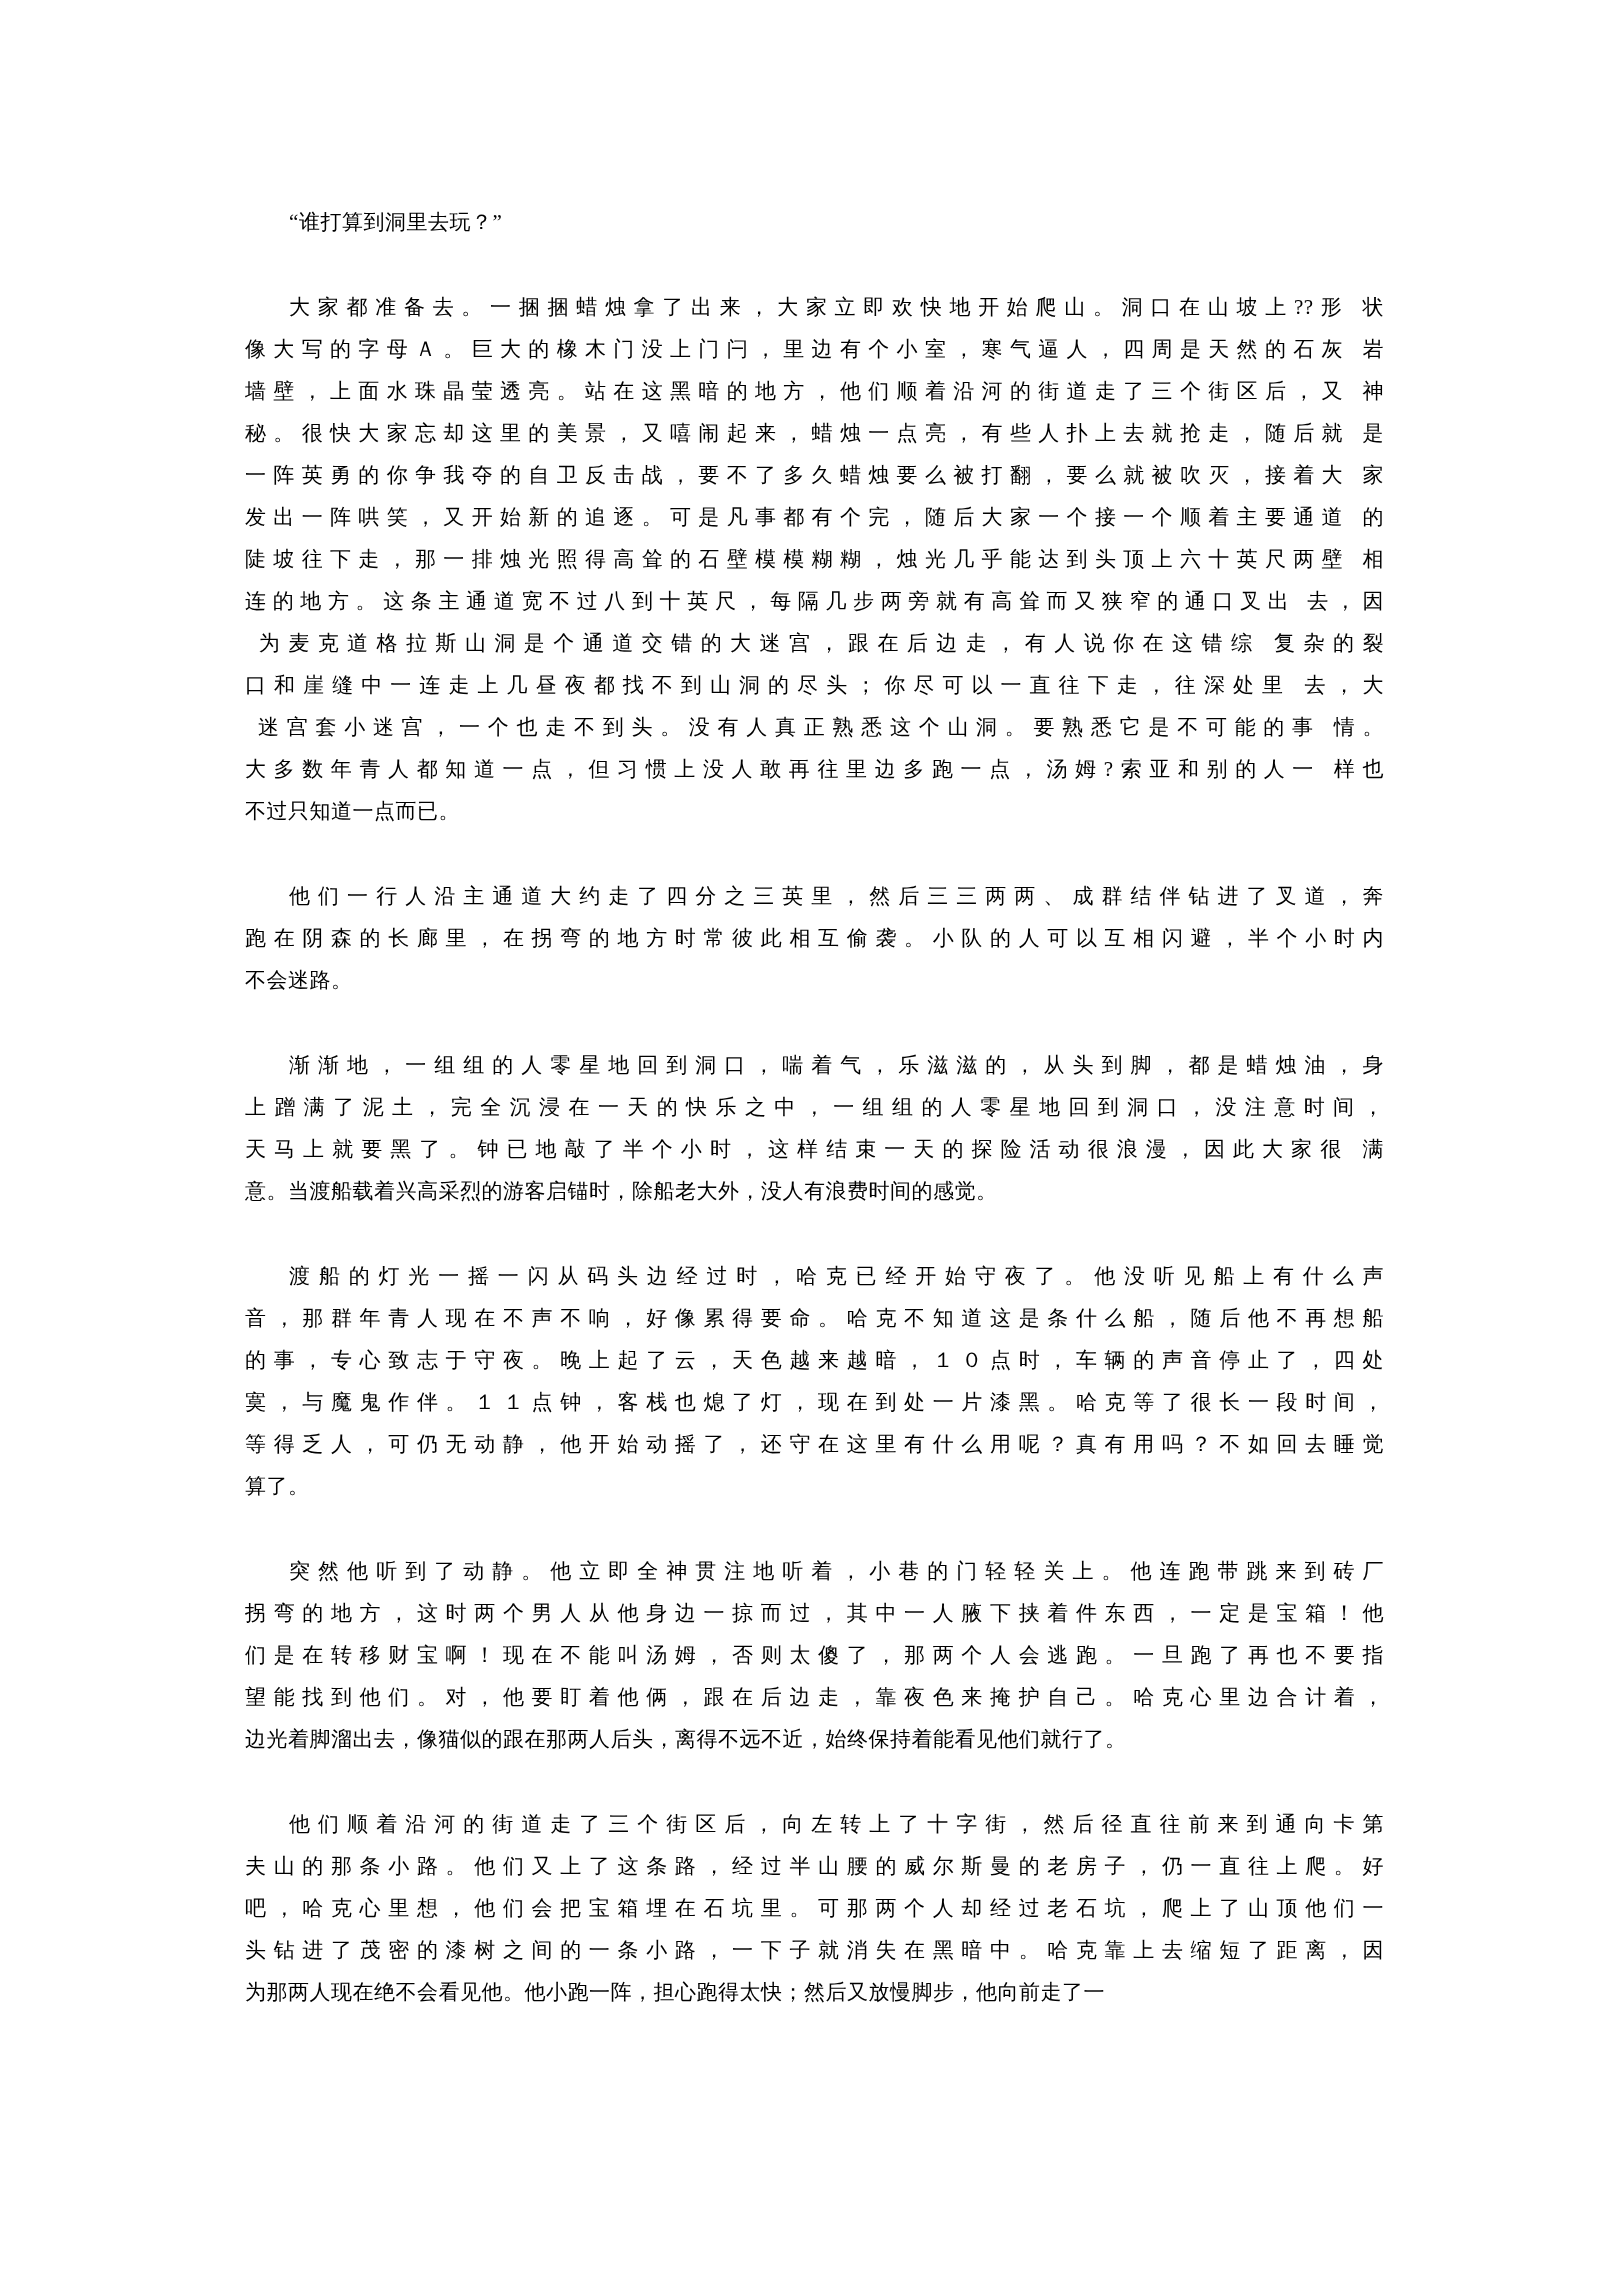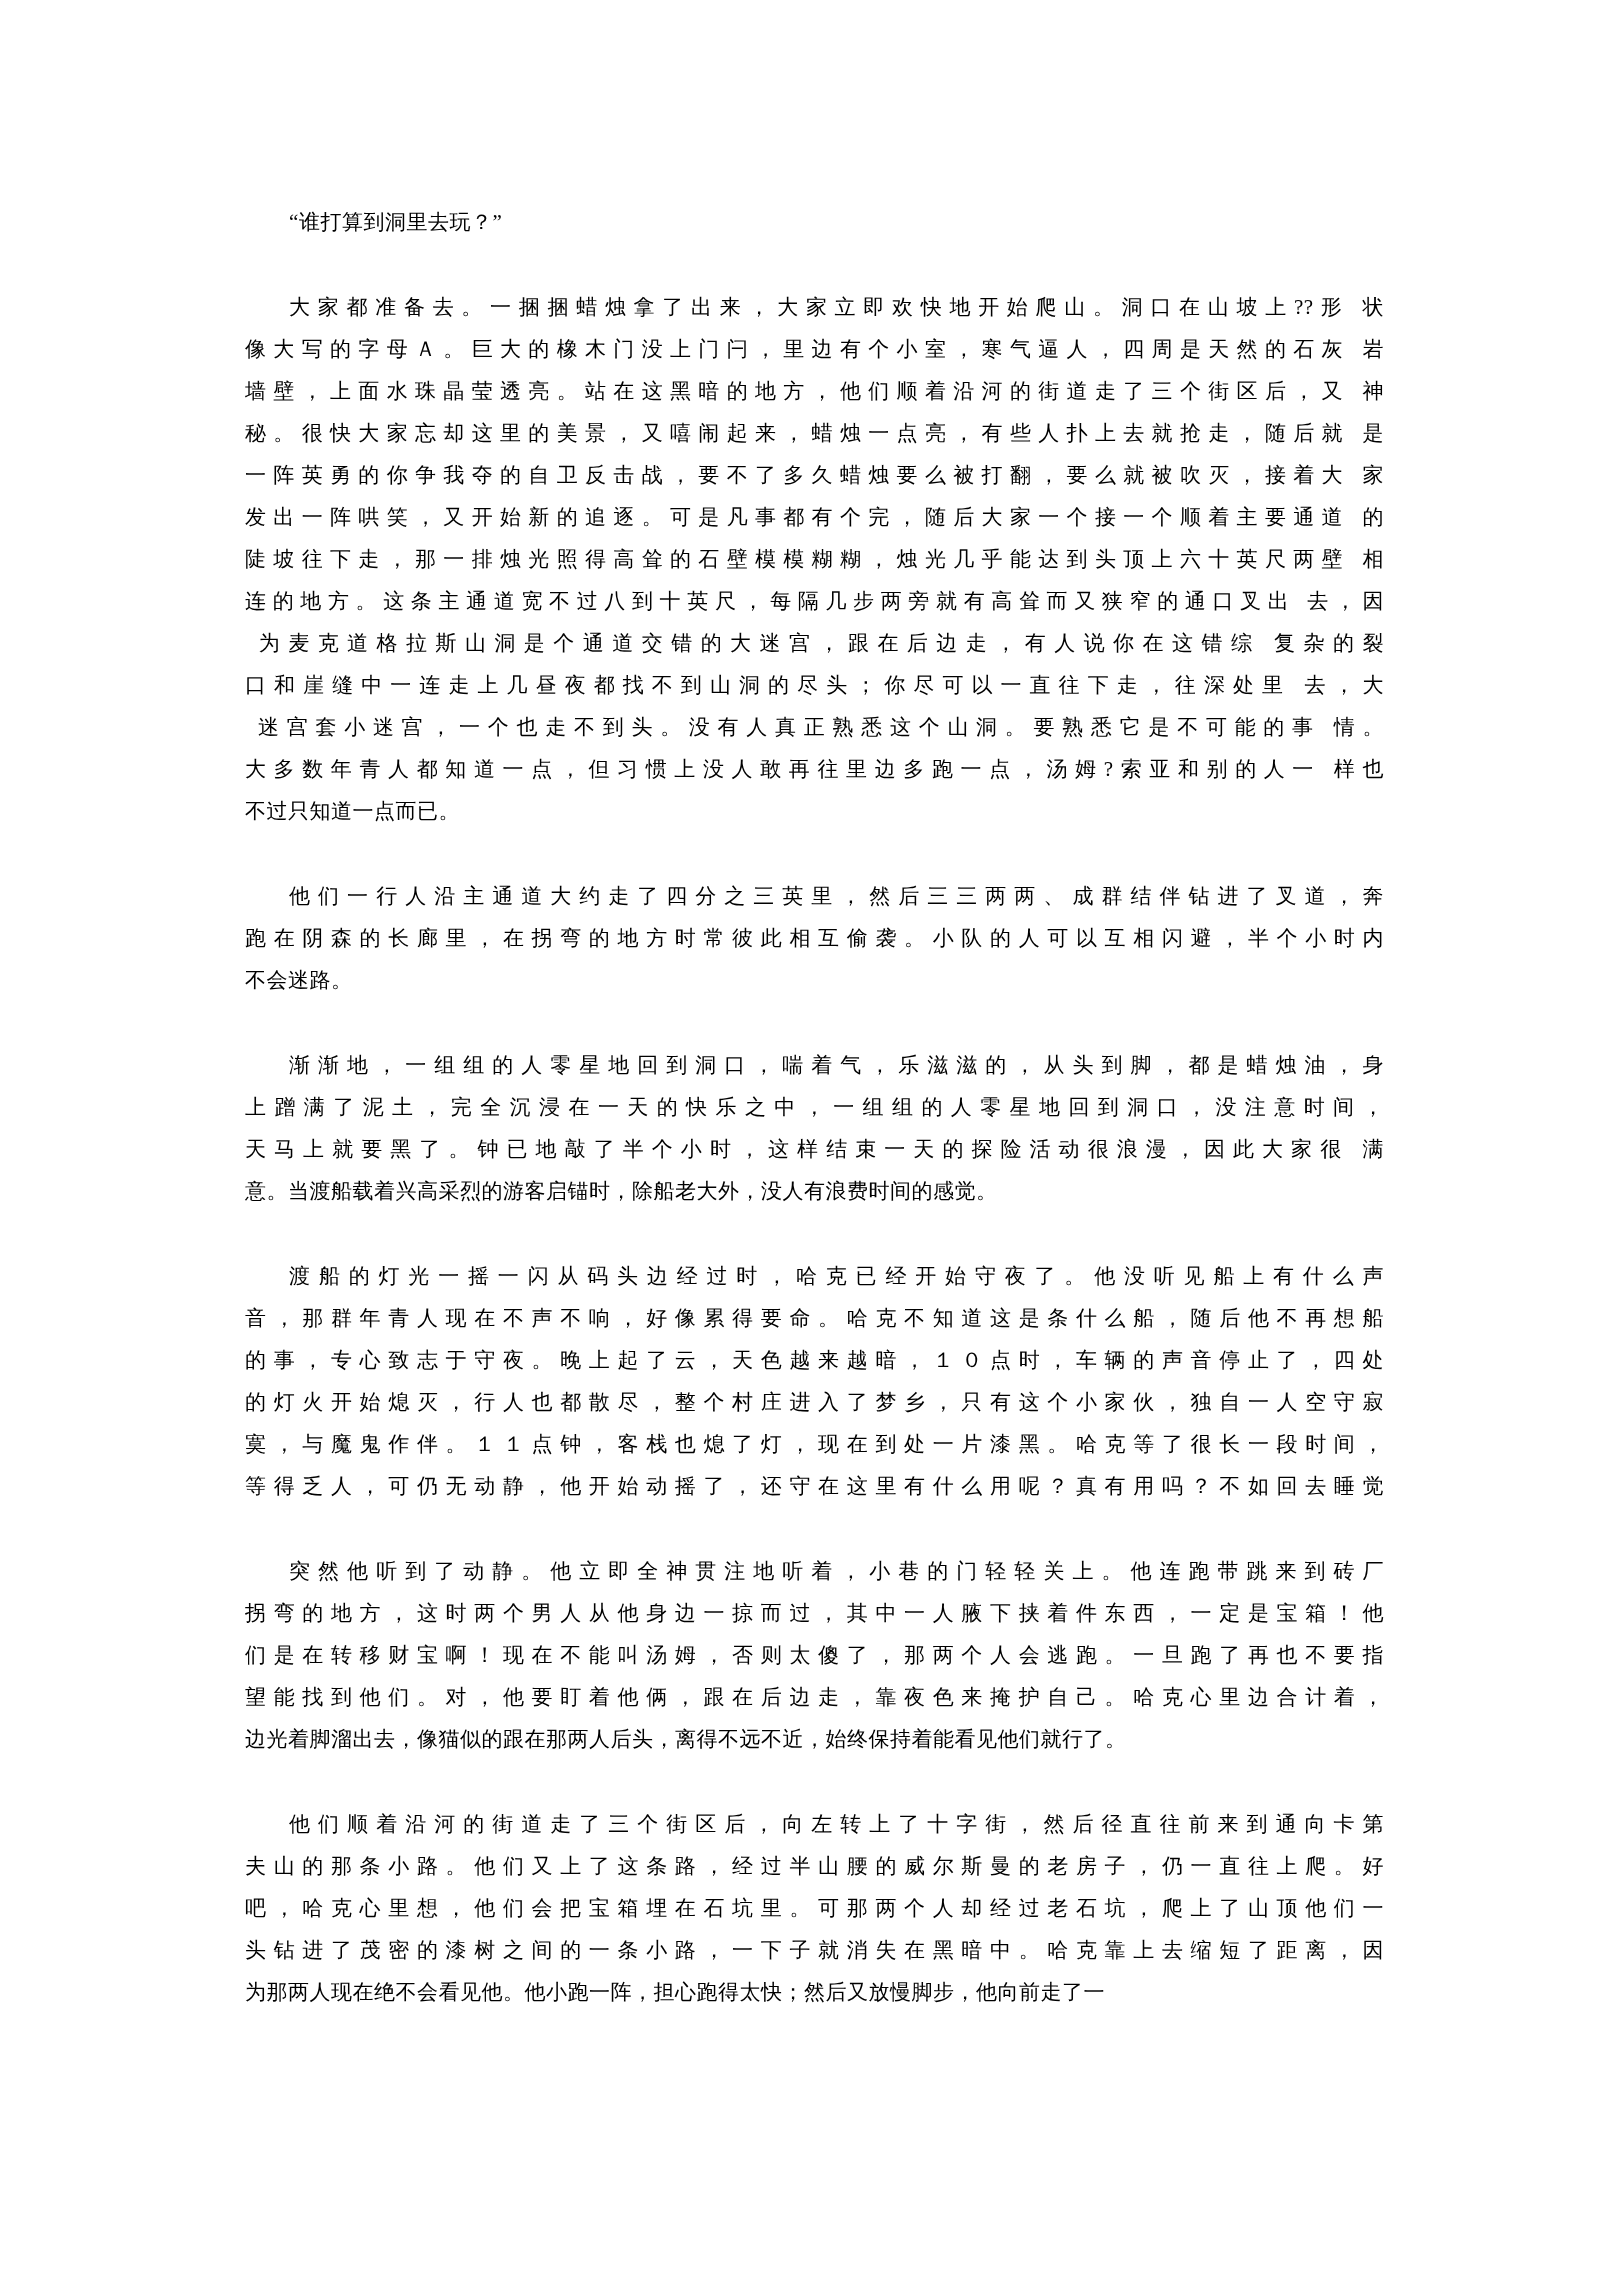--- a/index.html
+++ b/index.html
@@ -75,23 +75,23 @@
       <div class="paragraph">
         <div class="text-line first">渐渐地，一组组的人零星地回到洞口，喘着气，乐滋滋的，从头到脚，都是蜡烛油，身</div>
         <div class="text-line">上蹭满了泥土，完全沉浸在一天的快乐之中，一组组的人零星地回到洞口，没注意时间，</div>
         <div class="text-line">天马上就要黑了。钟已地敲了半个小时，这样结束一天的探险活动很浪漫，因此大家很 满</div>
         <div class="text-line last">意。当渡船载着兴高采烈的游客启锚时，除船老大外，没人有浪费时间的感觉。</div>
       </div>
       <div class="paragraph">
         <div class="text-line first">渡船的灯光一摇一闪从码头边经过时，哈克已经开始守夜了。他没听见船上有什么声</div>
         <div class="text-line">音，那群年青人现在不声不响，好像累得要命。哈克不知道这是条什么船，随后他不再想船</div>
         <div class="text-line">的事，专心致志于守夜。晚上起了云，天色越来越暗，１０点时，车辆的声音停止了，四处</div>
-        <div class="text-line">的灯火开始熄灭，行人也都散尽，整个村庄进入了梦乡，只有这个小家伙，独自一人空守寂</div>
         <div class="text-line">寞，与魔鬼作伴。１１点钟，客栈也熄了灯，现在到处一片漆黑。哈克等了很长一段时间，</div>
         <div class="text-line">等得乏人，可仍无动静，他开始动摇了，还守在这里有什么用呢？真有用吗？不如回去睡觉</div>
+        <div class="text-line last">算了。</div>
       </div>
       <div class="paragraph">
         <div class="text-line first">突然他听到了动静。他立即全神贯注地听着，小巷的门轻轻关上。他连跑带跳来到砖厂</div>
         <div class="text-line">拐弯的地方，这时两个男人从他身边一掠而过，其中一人腋下挟着件东西，一定是宝箱！他</div>
         <div class="text-line">们是在转移财宝啊！现在不能叫汤姆，否则太傻了，那两个人会逃跑。一旦跑了再也不要指</div>
         <div class="text-line">望能找到他们。对，他要盯着他俩，跟在后边走，靠夜色来掩护自己。哈克心里边合计着，</div>
         <div class="text-line last">边光着脚溜出去，像猫似的跟在那两人后头，离得不远不近，始终保持着能看见他们就行了。</div>
       </div>
       <div class="paragraph">
         <div class="text-line first">他们顺着沿河的街道走了三个街区后，向左转上了十字街，然后径直往前来到通向卡第</div>

